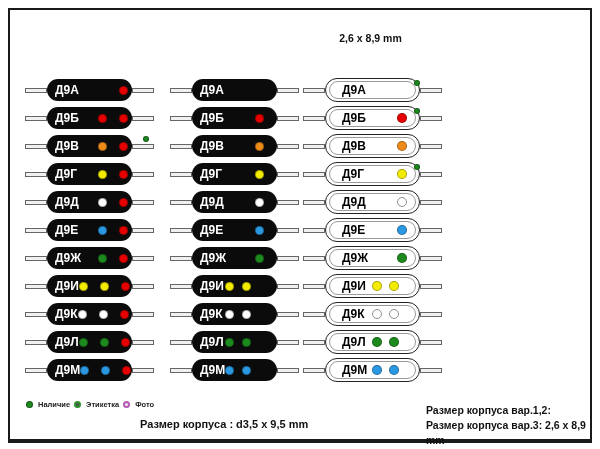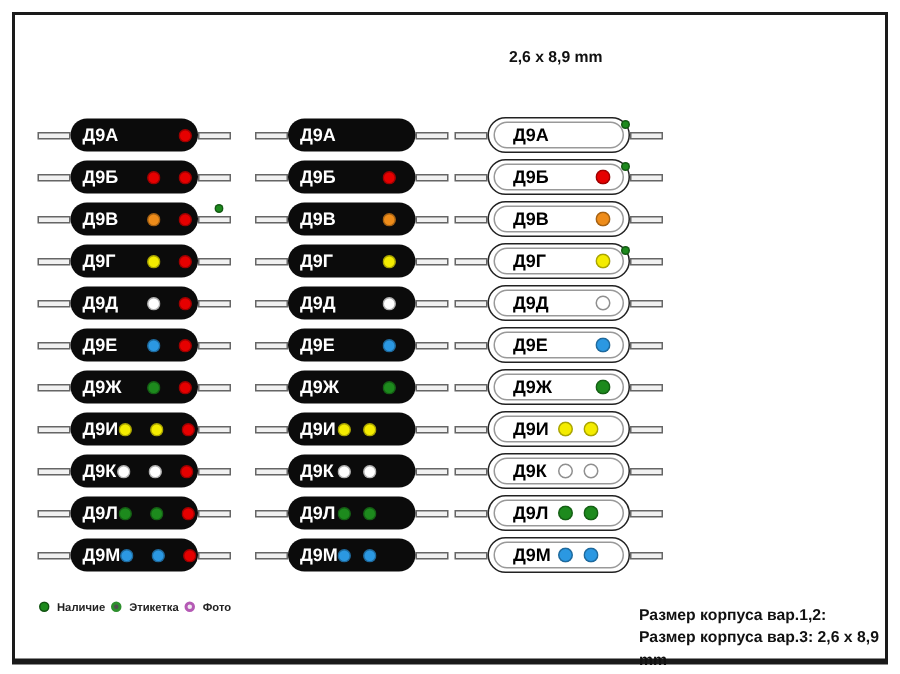--- a/index.html
+++ b/index.html
@@ -483,18 +483,19 @@
         <div class="legend-item">
           <span class="lg" style="background: rgb(80, 80, 80); border: 2px solid rgb(45, 143, 45);"></span>
           <span class="lg-label">Этикетка</span>
         </div>
         <div class="legend-item">
           <span class="lg" style="background: rgb(240, 234, 240); border: 2px solid rgb(181, 90, 181);"></span>
           <span class="lg-label">Фото</span>
         </div>
       </div>
 
+    <div class="footer-center">Размер корпуса : d3,5 x 9,5 mm</div>
     <div class="footer-right">
       <div>Размер корпуса вар.1,2:</div>
       <div>Размер корпуса вар.3: 2,6 x 8,9 mm</div>
     </div>
   </div>
 </div>
 
 </body></html>

